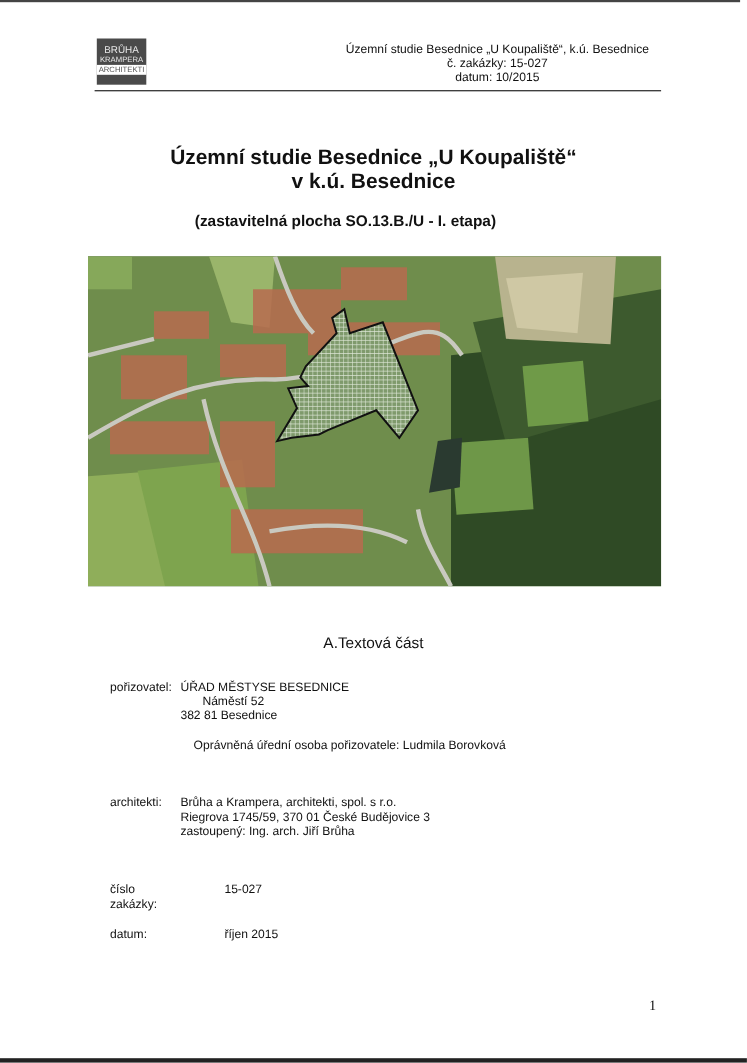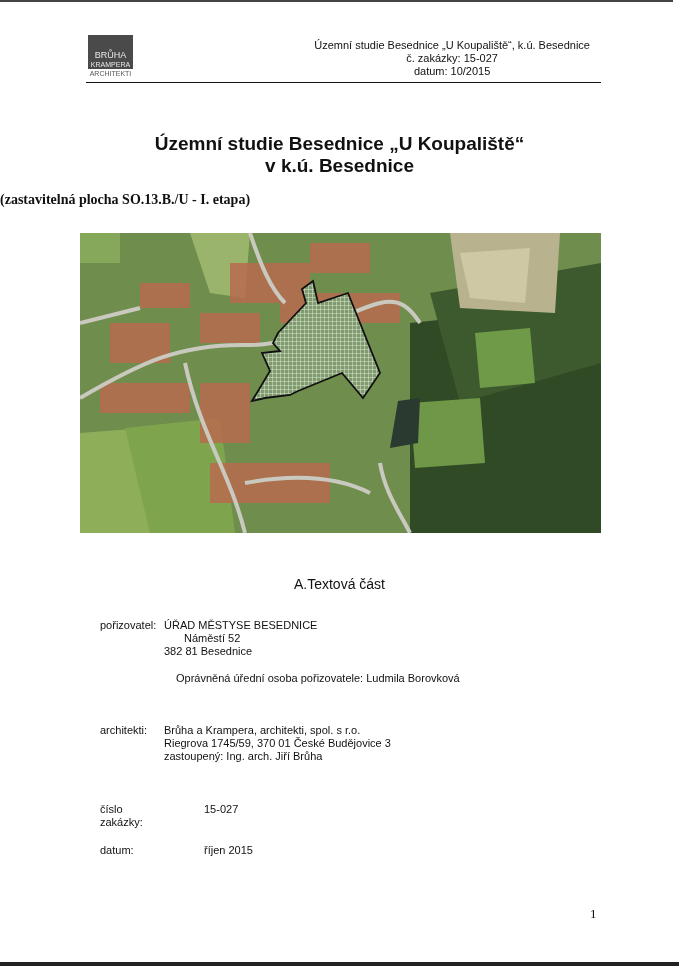--- a/index.html
+++ b/index.html
@@ -8,43 +8,43 @@
     background:#ffffff;
     font-family:"Liberation Sans", sans-serif;
     color:#111;
   }
   .top-edge { position:absolute; left:0; top:0; width:673px; height:2px; background:#444; }
   .bottom-edge { position:absolute; left:0; top:962px; width:679px; height:4px; background:#222; }
   .right-edge { position:absolute; left:673px; top:0; width:6px; height:962px; background:#fff; }
 
   .logo {
     position:absolute; left:88px; top:35px; width:45px; height:42px;
-    background:#4a4a4a; box-sizing:border-box; padding-top:16px;
+    background:#4a4a4a; box-sizing:border-box; padding-top:6px;
   }
   .logo .l1, .logo .l2, .logo .l3 {
     display:block; text-align:center; color:#e8e8e8; line-height:1;
     letter-spacing:0;
   }
   .logo .l1 { font-size:9px; }
   .logo .l2 { font-size:7px; margin-top:1px; }
   .logo .l3 { font-size:7px; margin-top:1px; background:#fff; color:#555; padding:1px 0; }
 
   .header-meta {
     position:absolute; right:89px; top:39px; text-align:center;
     font-size:11px; line-height:13px; color:#111;
   }
   .header-rule { position:absolute; left:86px; top:82px; width:515px; height:1px; background:#111; }
 
   .title {
     position:absolute; left:0; width:679px; top:133px; text-align:center;
     font-weight:bold; font-size:19px; line-height:22px;
   }
   .subtitle {
-    position:absolute; left:0; width:628px; top:192px; 
-    font-weight:bold; font-size:14px;font-family:Liberation Serif, serif;
+    position:absolute; left:0; width:628px; top:192px; text-align:center;
+    font-weight:bold; font-size:14px;
   }
 
   .aerial {
     position:absolute; left:80px; top:233px; width:521px; height:300px;
     overflow:hidden; background:#5f7a45;
   }
   .aerial svg { display:block; }
 
   .section-title {
     position:absolute; left:0; width:679px; top:576px; text-align:center; font-size:14px;

